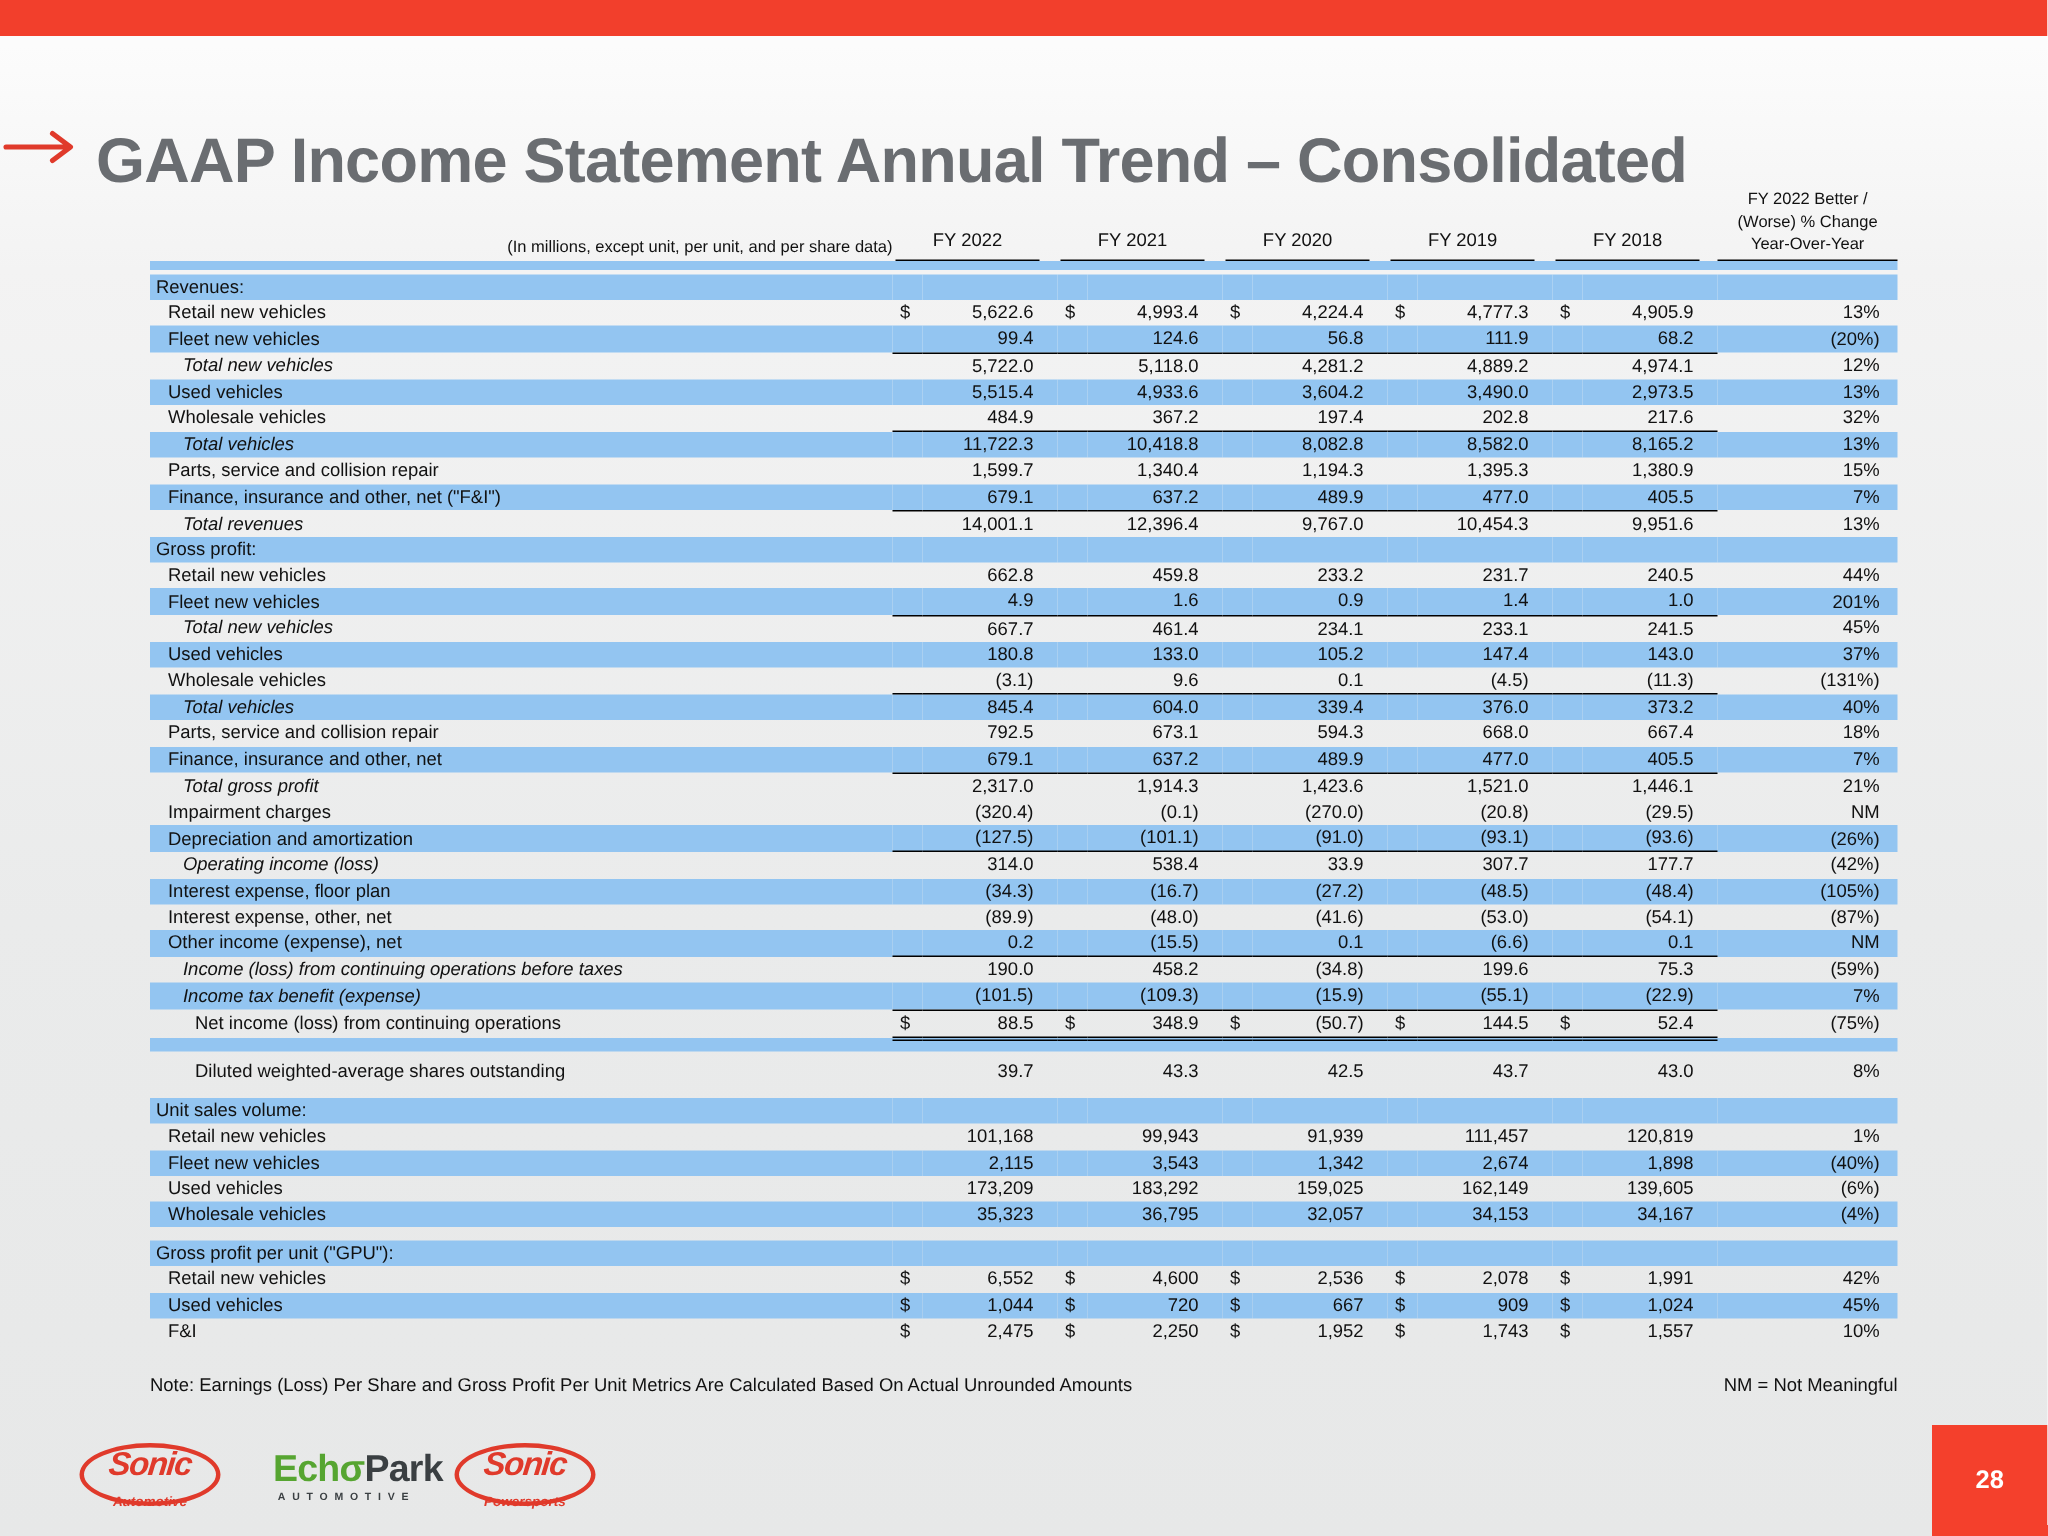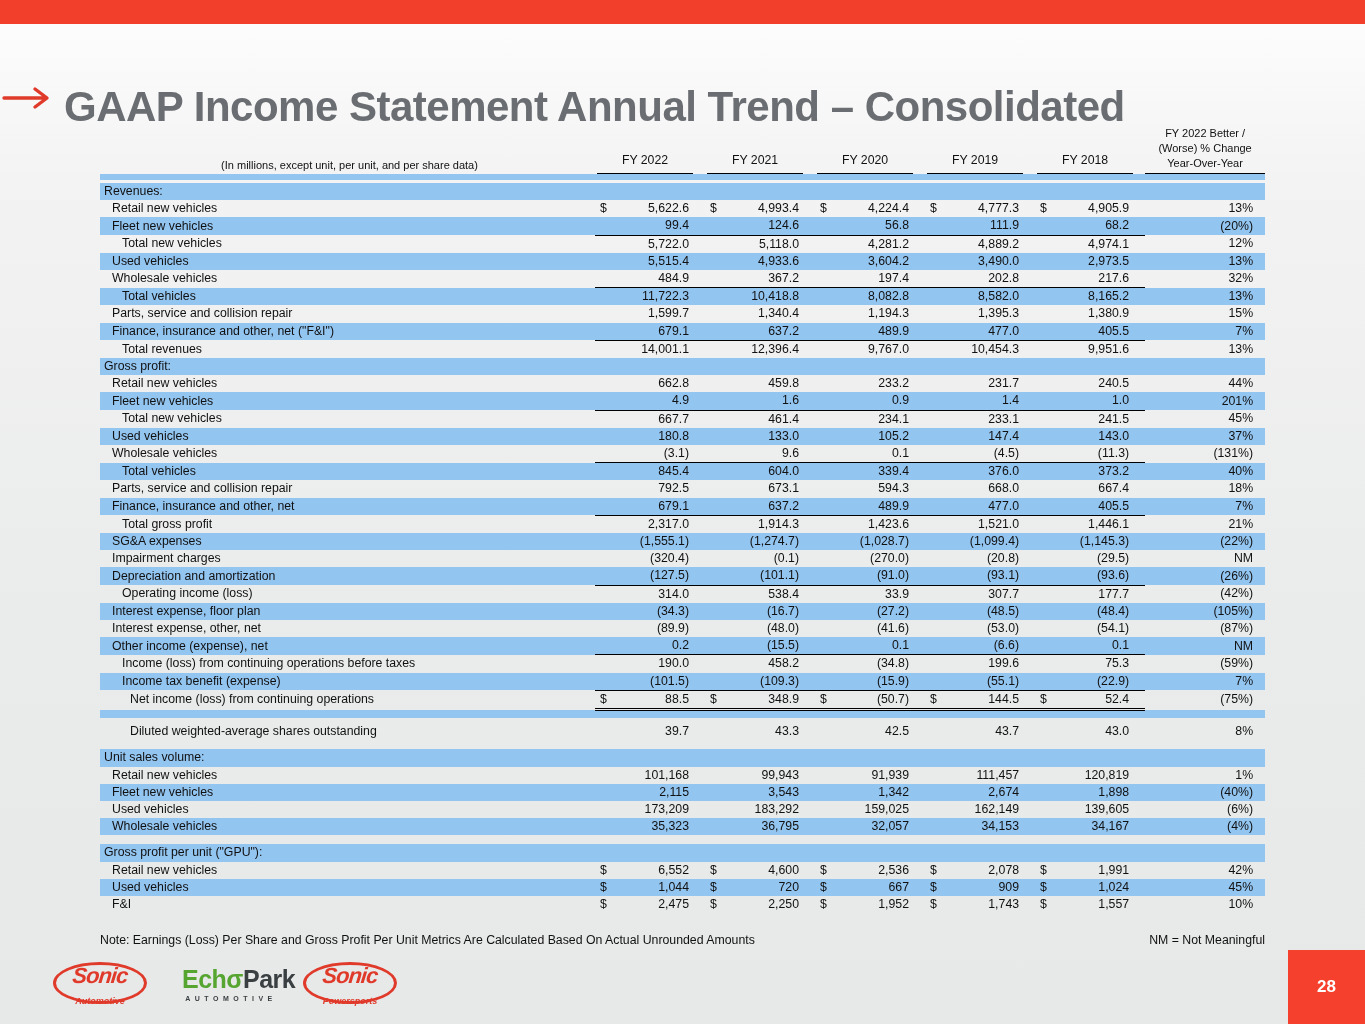--- a/index.html
+++ b/index.html
@@ -13,31 +13,31 @@
 
   
   .tablewrap { position:absolute; left:100px; top:126px; width:1165px; }
   table { border-collapse:collapse; table-layout:fixed; width:1165px; color:#111;
           font-size:12.3px; }
   col.c-label { width:495px; }
   col.c-dollar { width:20px; }
   col.c-val { width:90px; }
   col.c-chg { width:120px; }
   th { font-weight:400; padding:0; vertical-align:bottom; }
-  th.units { text-align:center; font-size:11px; padding:0 0 3px 4px; white-space:nowrap; }
+  th.units { text-align:right; font-size:11px; padding:0 0 3px 4px; white-space:nowrap; }
   th.yearh div { border-bottom:1px solid #000; margin:0 12px 0 2px; padding-bottom:6px;
                  text-align:center; white-space:nowrap; }
   th.chgh { text-align:center; font-size:11px; line-height:15px; white-space:nowrap; }
   th.chgh div:last-child { border-bottom:1px solid #000; padding-bottom:2px; }
   td { padding:0; height:17.2px; line-height:17.2px; white-space:nowrap; }
   tr.spacer td { height:auto; line-height:normal; }
   .bg-b { background:#93c5f1; }
   td.label.ind0 { padding-left:4px; }
   td.label.ind1 { padding-left:12px; }
-  td.label.ind2 { padding-left:22px; }
+  td.label.ind2 { padding-left:22px;font-style:italic; }
   td.label.ind3 { padding-left:30px; }
   td.dollar { text-align:left; padding-left:5px; }
   td.val { text-align:right; padding-right:16px; }
   td.chg { text-align:right; padding-right:12px; }
   td.u1 { border-bottom:1px solid #000; }
   td.u2 { border-bottom:3px double #000; }
   .noterow { display:flex; justify-content:space-between; width:1165px; margin-top:20px;
              font-size:12.3px; color:#111; }
 
   
@@ -390,34 +390,20 @@
             <td class="dollar"></td>
             <td class="val">1,914.3</td>
             <td class="dollar"></td>
             <td class="val">1,423.6</td>
             <td class="dollar"></td>
             <td class="val">1,521.0</td>
             <td class="dollar"></td>
             <td class="val">1,446.1</td>
             <td class="chg">21%</td>
           </tr>
-          <tr class="bg-b">
-            <td class="label ind1">SG&amp;A expenses</td>
-            <td class="dollar"></td>
-            <td class="val">(1,555.1)</td>
-            <td class="dollar"></td>
-            <td class="val">(1,274.7)</td>
-            <td class="dollar"></td>
-            <td class="val">(1,028.7)</td>
-            <td class="dollar"></td>
-            <td class="val">(1,099.4)</td>
-            <td class="dollar"></td>
-            <td class="val">(1,145.3)</td>
-            <td class="chg">(22%)</td>
-          </tr>
           <tr>
             <td class="label ind1">Impairment charges</td>
             <td class="dollar"></td>
             <td class="val">(320.4)</td>
             <td class="dollar"></td>
             <td class="val">(0.1)</td>
             <td class="dollar"></td>
             <td class="val">(270.0)</td>
             <td class="dollar"></td>
             <td class="val">(20.8)</td>

